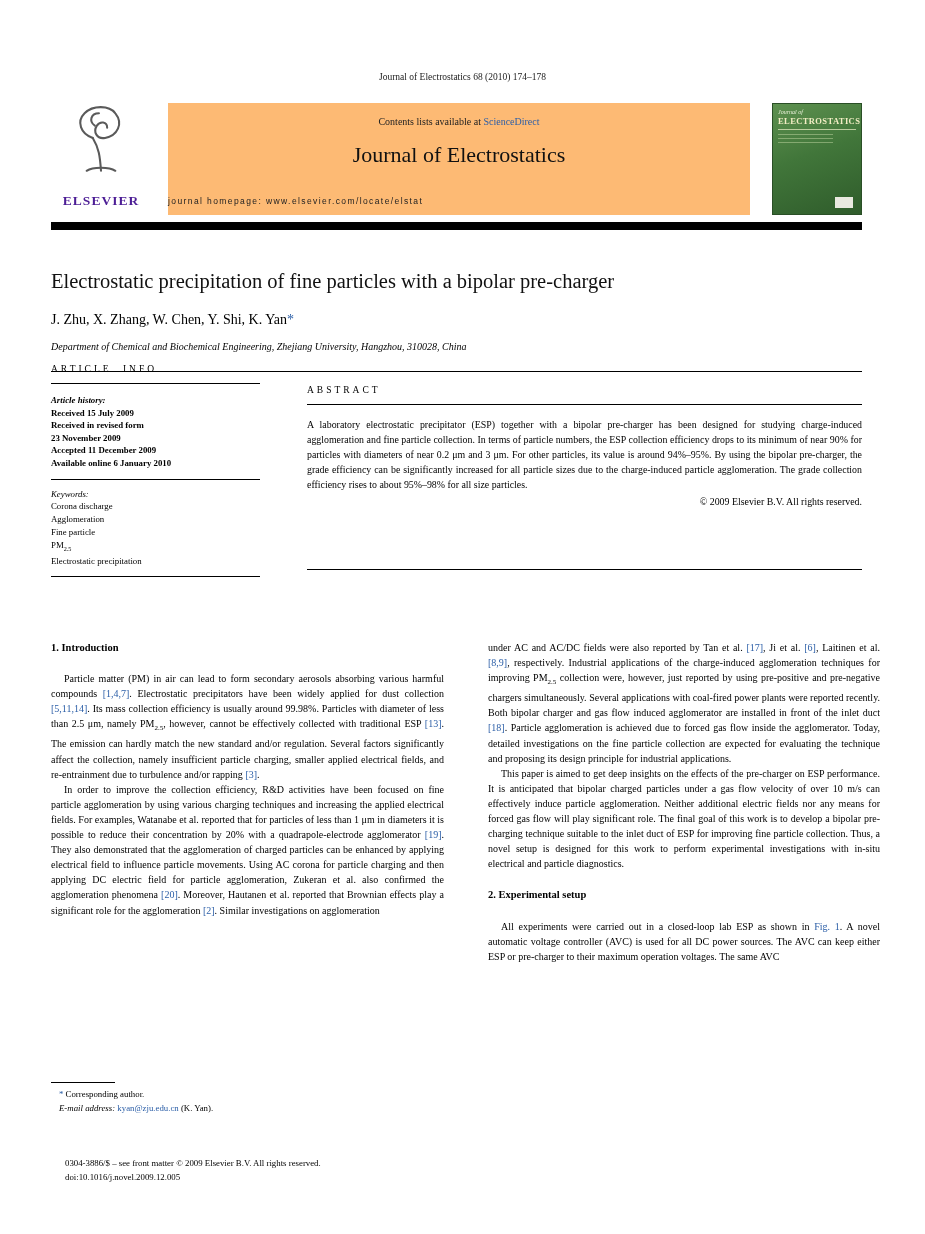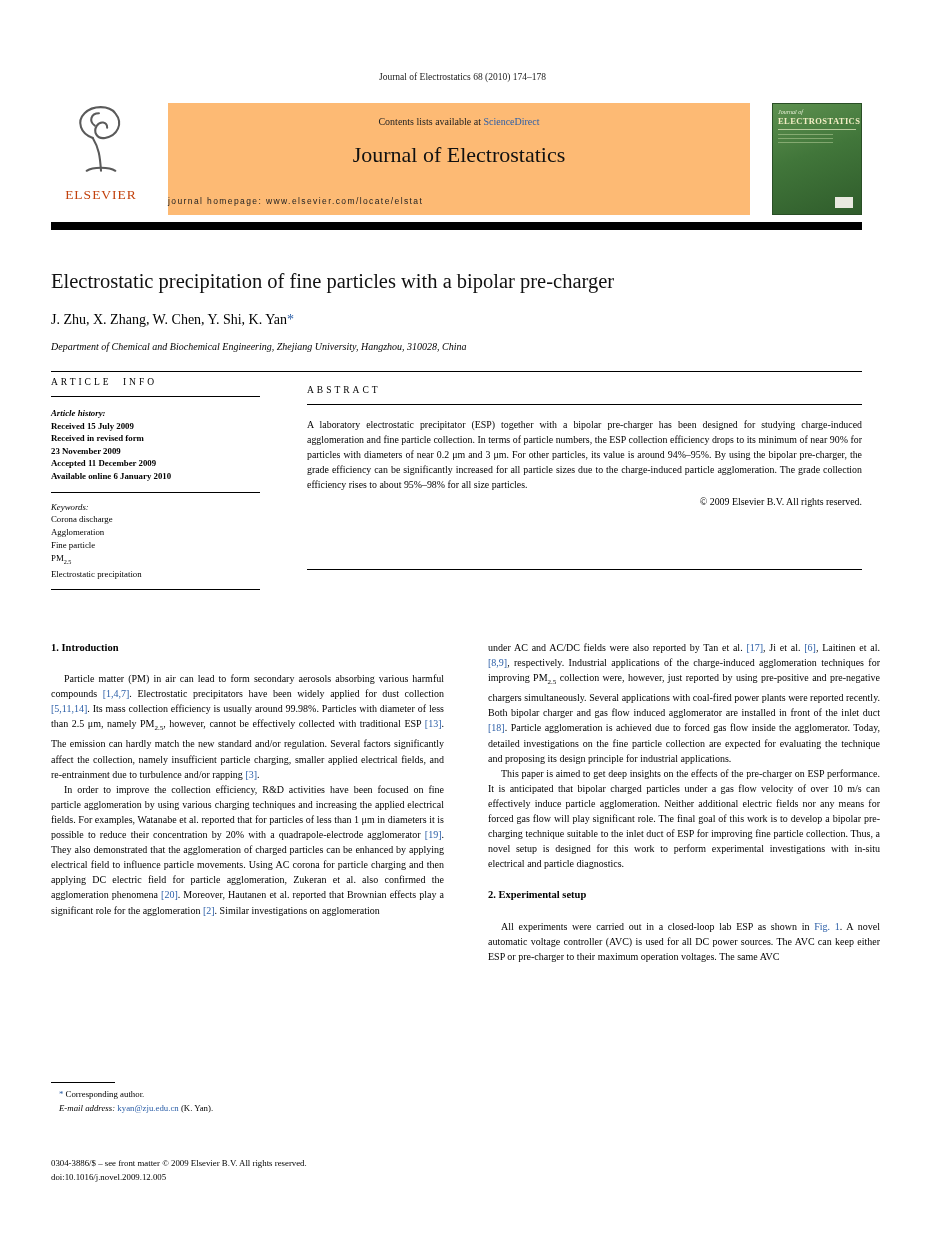--- a/index.html
+++ b/index.html
@@ -13,21 +13,21 @@
   sub{font-size:70%;}
 
   
   .top-cite{position:absolute;top:72px;left:0;width:100%;text-align:center;
     font-size:9.5px;color:#222;}
 
   
   .masthead{position:absolute;top:103px;left:51px;width:811px;height:112px;}
   .logo-block{position:absolute;left:0;top:0;width:100px;height:112px;text-align:center;}
   .logo-block svg{display:block;margin:0 auto;}
-  .elsevier-word{font-size:13.5px;font-weight:400;letter-spacing:1px;color:#c2410c;margin-top:8px;}
+  .elsevier-word{font-size:13.5px;font-weight:700;letter-spacing:1px;color:#4c1d95;margin-top:14px;}
   .mast-box{position:absolute;left:117px;top:0;width:582px;height:112px;background:#fdba74;}
   .contents-line{margin-top:13px;text-align:center;font-size:10px;color:#222;}
   .sciencedirect{color:#2b5ea7;}
   .mast-title{text-align:center;font-size:22px;margin-top:15px;color:#111;}
   .homepage-line{position:absolute;bottom:9px;width:100%;text-align:left;
     font-family:"Liberation Sans", sans-serif;font-size:8.5px;letter-spacing:1.4px;color:#222;}
   .cover{position:absolute;left:721px;top:0;width:90px;height:112px;
     background:linear-gradient(160deg,#5e9150 0%,#41763a 45%,#2f5c2b 100%);
     border:1px solid #2a4f26;box-sizing:border-box;padding:5px 5px;}
   .cover-top{font-size:6px;font-style:italic;color:#e9f0d8;}
@@ -37,21 +37,21 @@
   .cover-box{position:absolute;right:8px;bottom:6px;width:18px;height:11px;background:#e9e9e0;}
 
   .black-bar{position:absolute;top:222px;left:51px;width:811px;height:8px;background:#000;}
 
   
   .art-title{position:absolute;top:270px;left:51px;width:790px;font-size:20.5px;color:#111;}
   .authors{position:absolute;top:312px;left:51px;width:700px;font-size:14px;}
   .affil{position:absolute;top:341px;left:51px;width:760px;font-size:10px;font-style:italic;}
 
   
-  .info-col{position:absolute;left:51px;top:377px;width:209px;}
+  .info-col{position:absolute;left:51px;top:364px;width:209px;}
   .abs-col{position:absolute;left:307px;top:385px;width:555px;}
   .sec-head{font-size:9.5px;letter-spacing:3px;word-spacing:6px;padding-bottom:9px;
     border-bottom:1px solid #000;}
   .hist{padding-top:10px;font-size:8.8px;line-height:12.6px;font-weight:bold;}
   .blk-label{font-style:italic;}
   .info-mid-rule{margin-top:9px;height:1px;background:#000;}
   .kw{padding-top:8px;font-size:8.8px;line-height:12.8px;}
   .info-bot-rule{margin-top:8px;height:1px;background:#000;}
   .abs-text{padding-top:12px;font-size:9.9px;line-height:15.1px;text-align:justify;}
   .abs-copy{margin-top:4px;font-size:9.9px;text-align:right;}
@@ -63,21 +63,21 @@
   .bodycol.right{left:488px;width:392px;}
   .h2{font-weight:700;font-size:10.5px;text-align:left;margin:0 0 16px 0;}
   .h2.mid{margin-top:16px;}
   .para{text-indent:13px;margin:0;}
   .para.noindent{text-indent:0;}
 
   
   .footnote{position:absolute;left:51px;top:1082px;width:393px;font-size:8.8px;line-height:13.5px;}
   .footnote-rule{width:64px;height:1px;background:#000;margin-bottom:5px;}
   .footnote .fline{padding-left:8px;}
-  .footer{position:absolute;left:51px;top:1156px;width:500px;font-size:8.8px;line-height:14px;}
+  .footer{position:absolute;left:65px;top:1156px;width:500px;font-size:8.8px;line-height:14px;}
 </style>
 </head>
 <body>
 
 <div class="page">
 
   <div class="top-cite">Journal of Electrostatics 68 (2010) 174–178</div>
 
   <div class="masthead">
 

